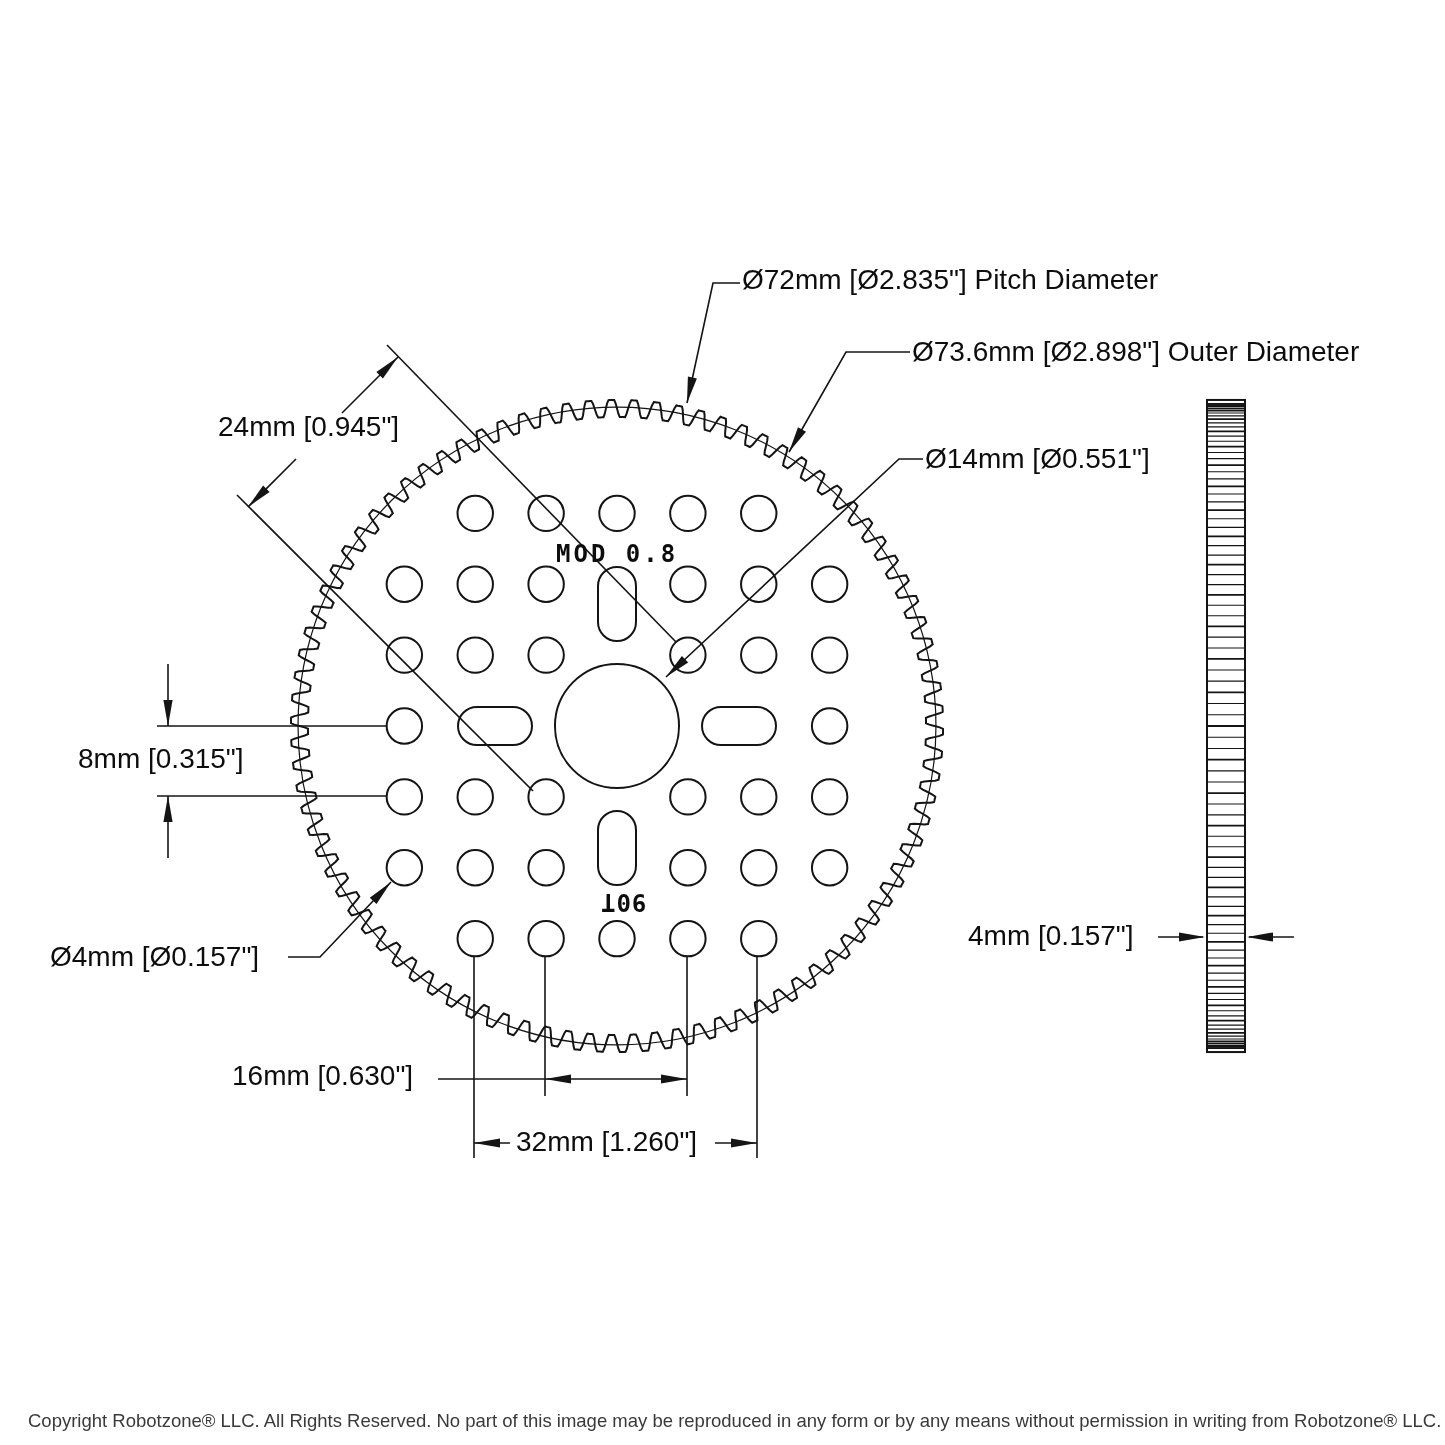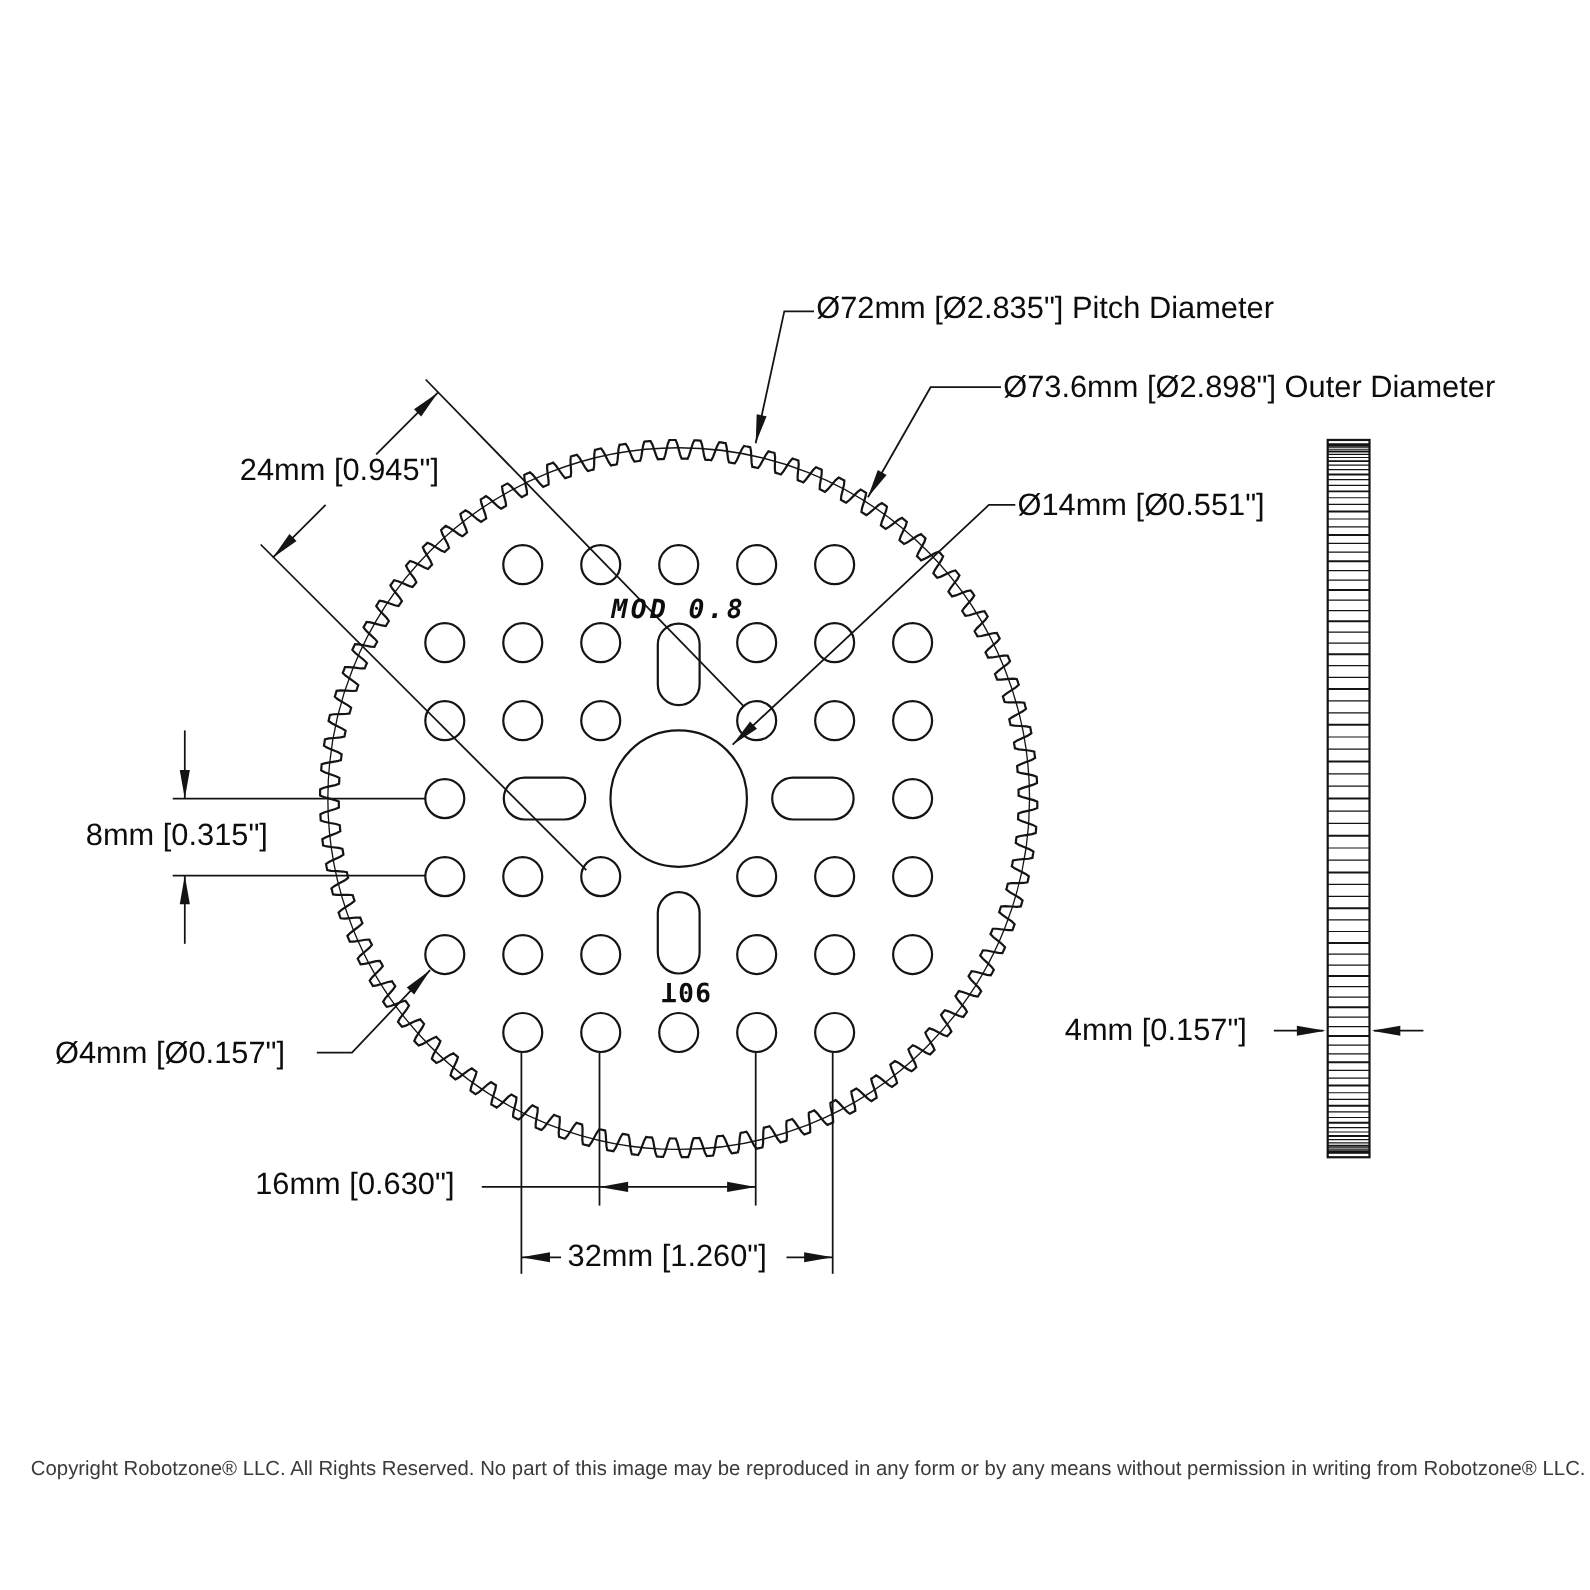--- a/index.html
+++ b/index.html
@@ -4,21 +4,21 @@
 <style>
   html,body{margin:0;padding:0;background:#ffffff;}
   #page{position:relative;width:1445px;height:1445px;background:#ffffff;overflow:hidden;
         font-family:"Liberation Sans",sans-serif;}
   #drawing-svg{position:absolute;left:0;top:0;}
   .dim-label{position:absolute;white-space:nowrap;font-size:28px;line-height:30px;color:#0d0d0d;
              font-family:"Liberation Sans",sans-serif;}
   .cad-label{position:absolute;white-space:nowrap;font-family:"DejaVu Sans Mono",monospace;
              font-size:24px;color:#0d0d0d;letter-spacing:3px;font-weight:bold;}
   .cad-label.teeth{transform:rotate(180deg);letter-spacing:1px;}
-  .copyright{position:absolute;left:28px;top:1324px;font-size:18.5px;color:#3a3a3a;
+  .copyright{position:absolute;left:28px;top:1410px;font-size:18.5px;color:#3a3a3a;
              white-space:nowrap;letter-spacing:0px;}
 </style>
 </head>
 <body>
 
 <div id="page">
 
   <svg id="drawing-svg" width="1445" height="1445" viewBox="0 0 1445 1445">
     <g id="g-front">
         <path fill="none" stroke="#141414" d="M934.5,726.0L939.7,727.4L943.0,728.8L943.0,730.3L943.0,731.7L943.0,733.1L942.9,734.5L939.6,735.9L934.4,737.1L929.1,738.3L925.8,739.5L925.7,740.8L925.6,742.2L925.6,743.5L925.5,744.9L928.7,746.4L933.8,748.2L938.9,749.9L942.0,751.6L941.9,753.0L941.8,754.4L941.7,755.8L941.5,757.3L938.1,758.3L932.8,759.2L927.5,760.0L924.1,761.0L923.9,762.3L923.7,763.7L923.6,765.0L923.4,766.3L926.5,768.1L931.5,770.2L936.4,772.3L939.5,774.2L939.3,775.6L939.0,777.0L938.8,778.4L938.6,779.8L935.1,780.7L929.7,781.1L924.4,781.6L920.9,782.3L920.6,783.6L920.4,785.0L920.1,786.3L919.8,787.6L922.8,789.6L927.6,792.0L932.4,794.5L935.3,796.6L935.0,798.0L934.7,799.3L934.4,800.7L934.0,802.1L930.5,802.7L925.1,802.8L919.7,802.9L916.2,803.4L915.9,804.7L915.5,806.0L915.2,807.3L914.8,808.6L917.6,810.8L922.2,813.5L926.9,816.3L929.6,818.6L929.2,820.0L928.8,821.3L928.4,822.7L928.0,824.0L924.4,824.4L919.0,824.1L913.6,823.8L910.1,824.1L909.6,825.3L909.2,826.6L908.8,827.9L908.3,829.2L911.0,831.5L915.4,834.6L919.8,837.7L922.4,840.2L921.9,841.5L921.4,842.8L920.9,844.2L920.4,845.5L916.8,845.6L911.4,845.0L906.1,844.3L902.5,844.3L902.0,845.5L901.5,846.8L901.0,848.0L900.4,849.2L902.9,851.8L907.1,855.2L911.3,858.6L913.7,861.2L913.1,862.5L912.5,863.8L911.9,865.1L911.3,866.4L907.7,866.2L902.4,865.2L897.1,864.1L893.6,863.9L893.0,865.1L892.4,866.3L891.7,867.5L891.1,868.7L893.4,871.4L897.4,875.1L901.3,878.8L903.5,881.6L902.9,882.8L902.2,884.1L901.5,885.3L900.8,886.6L897.2,886.2L892.0,884.8L886.8,883.4L883.3,882.9L882.6,884.0L881.9,885.2L881.2,886.3L880.5,887.5L882.6,890.4L886.3,894.3L890.0,898.2L892.0,901.2L891.2,902.4L890.4,903.6L889.7,904.8L888.9,906.0L885.4,905.3L880.3,903.6L875.2,901.8L871.7,901.0L870.9,902.2L870.2,903.3L869.4,904.4L868.6,905.5L870.5,908.5L873.9,912.7L877.3,916.8L879.1,919.9L878.2,921.1L877.4,922.2L876.5,923.4L875.7,924.5L872.2,923.6L867.2,921.5L862.3,919.4L858.9,918.4L858.0,919.4L857.2,920.5L856.3,921.5L855.5,922.6L857.1,925.7L860.3,930.1L863.3,934.5L864.9,937.8L864.0,938.8L863.1,939.9L862.1,941.0L861.2,942.0L857.8,940.9L853.0,938.5L848.2,936.0L844.9,934.8L843.9,935.8L843.0,936.8L842.1,937.8L841.2,938.7L842.6,942.0L845.4,946.6L848.2,951.2L849.6,954.5L848.6,955.5L847.6,956.6L846.5,957.6L845.5,958.6L842.2,957.2L837.6,954.4L833.0,951.6L829.7,950.2L828.8,951.1L827.8,952.0L826.8,952.9L825.8,953.9L827.0,957.2L829.5,962.0L831.9,966.8L833.0,970.2L832.0,971.1L830.9,972.1L829.8,973.0L828.8,973.9L825.5,972.3L821.1,969.3L816.7,966.1L813.6,964.5L812.5,965.3L811.5,966.2L810.4,967.0L809.4,967.9L810.4,971.3L812.5,976.2L814.6,981.2L815.5,984.7L814.4,985.5L813.2,986.4L812.1,987.2L810.9,988.1L807.8,986.3L803.7,982.9L799.5,979.5L796.5,977.6L795.4,978.4L794.3,979.2L793.2,979.9L792.0,980.7L792.8,984.2L794.6,989.3L796.3,994.4L797.0,997.9L795.8,998.7L794.6,999.4L793.4,1000.2L792.2,1001.0L789.2,999.0L785.3,995.3L781.4,991.6L778.5,989.5L777.3,990.2L776.2,990.9L775.0,991.6L773.9,992.3L774.4,995.8L775.8,1001.0L777.2,1006.2L777.6,1009.8L776.3,1010.5L775.1,1011.2L773.8,1011.9L772.6,1012.5L769.8,1010.3L766.1,1006.4L762.4,1002.4L759.7,1000.1L758.5,1000.7L757.3,1001.4L756.1,1002.0L754.9,1002.6L755.1,1006.1L756.2,1011.4L757.2,1016.7L757.4,1020.3L756.1,1020.9L754.8,1021.5L753.5,1022.1L752.2,1022.7L749.6,1020.3L746.2,1016.1L742.8,1011.9L740.2,1009.4L739.0,1010.0L737.8,1010.5L736.5,1011.0L735.3,1011.5L735.3,1015.1L736.0,1020.4L736.6,1025.8L736.5,1029.4L735.2,1029.9L733.8,1030.4L732.5,1030.9L731.2,1031.4L728.7,1028.8L725.6,1024.4L722.5,1020.0L720.2,1017.3L718.9,1017.8L717.6,1018.2L716.3,1018.6L715.1,1019.1L714.8,1022.6L715.1,1028.0L715.4,1033.4L715.0,1037.0L713.7,1037.4L712.3,1037.8L711.0,1038.2L709.6,1038.6L707.3,1035.9L704.5,1031.2L701.8,1026.6L699.6,1023.8L698.3,1024.2L697.0,1024.5L695.7,1024.9L694.4,1025.2L693.9,1028.7L693.8,1034.1L693.7,1039.5L693.1,1043.0L691.7,1043.4L690.3,1043.7L689.0,1044.0L687.6,1044.3L685.5,1041.4L683.0,1036.6L680.6,1031.8L678.6,1028.8L677.3,1029.1L676.0,1029.4L674.6,1029.6L673.3,1029.9L672.6,1033.4L672.1,1038.7L671.7,1044.1L670.8,1047.6L669.4,1047.8L668.0,1048.0L666.6,1048.3L665.2,1048.5L663.3,1045.4L661.2,1040.5L659.1,1035.5L657.3,1032.4L656.0,1032.6L654.7,1032.7L653.3,1032.9L652.0,1033.1L651.0,1036.5L650.2,1041.8L649.3,1047.1L648.3,1050.5L646.8,1050.7L645.4,1050.8L644.0,1050.9L642.6,1051.0L640.9,1047.9L639.2,1042.8L637.4,1037.7L635.9,1034.5L634.5,1034.6L633.2,1034.6L631.8,1034.7L630.5,1034.8L629.3,1038.1L628.1,1043.4L626.9,1048.6L625.5,1051.9L624.1,1052.0L622.7,1052.0L621.3,1052.0L619.8,1052.0L618.4,1048.7L617.0,1043.5L615.6,1038.3L614.3,1035.0L613.0,1035.0L611.6,1035.0L610.3,1035.0L608.9,1034.9L607.5,1038.2L605.9,1043.4L604.3,1048.5L602.8,1051.7L601.4,1051.7L599.9,1051.6L598.5,1051.5L597.1,1051.4L595.9,1048.1L594.8,1042.8L593.9,1037.5L592.8,1034.1L591.4,1034.0L590.1,1033.9L588.7,1033.8L587.4,1033.6L585.7,1036.8L583.8,1041.8L581.9,1046.8L580.1,1050.0L578.7,1049.8L577.3,1049.6L575.9,1049.4L574.4,1049.3L573.5,1045.8L572.8,1040.5L572.2,1035.1L571.3,1031.7L570.0,1031.5L568.7,1031.2L567.3,1031.0L566.0,1030.8L564.1,1033.8L561.9,1038.7L559.6,1043.6L557.6,1046.6L556.2,1046.3L554.8,1046.1L553.4,1045.8L552.0,1045.5L551.3,1042.0L551.0,1036.6L550.7,1031.2L550.1,1027.7L548.8,1027.4L547.5,1027.1L546.2,1026.8L544.9,1026.5L542.8,1029.4L540.2,1034.1L537.6,1038.8L535.4,1041.7L534.0,1041.3L532.6,1040.9L531.2,1040.6L529.9,1040.2L529.4,1036.6L529.5,1031.2L529.6,1025.9L529.2,1022.3L527.9,1021.9L526.6,1021.5L525.4,1021.1L524.1,1020.7L521.8,1023.5L518.9,1028.0L515.9,1032.5L513.5,1035.2L512.2,1034.7L510.8,1034.3L509.5,1033.8L508.2,1033.3L507.9,1029.8L508.4,1024.4L508.9,1019.0L508.8,1015.5L507.5,1015.0L506.2,1014.5L505.0,1014.0L503.7,1013.5L501.3,1016.1L498.0,1020.4L494.8,1024.7L492.2,1027.2L490.9,1026.7L489.6,1026.1L488.3,1025.6L487.0,1025.0L487.0,1021.4L487.8,1016.1L488.7,1010.8L488.8,1007.2L487.6,1006.7L486.4,1006.1L485.2,1005.5L484.0,1004.9L481.3,1007.3L477.8,1011.4L474.3,1015.5L471.5,1017.8L470.2,1017.2L469.0,1016.5L467.7,1015.9L466.4,1015.2L466.7,1011.6L467.9,1006.4L469.2,1001.1L469.5,997.6L468.4,997.0L467.2,996.3L466.0,995.6L464.8,995.0L462.0,997.2L458.2,1001.0L454.4,1004.8L451.5,1006.9L450.3,1006.2L449.1,1005.5L447.9,1004.7L446.6,1004.0L447.2,1000.5L448.7,995.3L450.3,990.2L450.9,986.6L449.8,985.9L448.7,985.2L447.6,984.5L446.4,983.7L443.5,985.7L439.4,989.3L435.4,992.8L432.3,994.7L431.2,993.9L430.0,993.1L428.8,992.3L427.7,991.4L428.4,987.9L430.3,982.9L432.3,977.9L433.2,974.4L432.1,973.6L431.0,972.8L429.9,972.0L428.9,971.2L425.8,973.0L421.5,976.2L417.2,979.5L414.0,981.2L412.9,980.3L411.8,979.4L410.7,978.5L409.6,977.6L410.6,974.1L412.9,969.3L415.2,964.4L416.3,961.0L415.3,960.1L414.2,959.2L413.2,958.4L412.2,957.5L409.0,959.0L404.5,962.0L400.0,964.9L396.7,966.4L395.7,965.4L394.6,964.5L393.6,963.5L392.6,962.5L393.8,959.1L396.4,954.4L399.0,949.7L400.4,946.4L399.4,945.5L398.5,944.5L397.5,943.6L396.6,942.6L393.3,944.0L388.6,946.6L383.9,949.2L380.5,950.4L379.5,949.4L378.5,948.4L377.6,947.3L376.6,946.3L378.1,943.0L381.0,938.5L384.0,934.0L385.5,930.8L384.6,929.8L383.8,928.8L382.9,927.7L382.0,926.7L378.6,927.8L373.7,930.1L368.9,932.4L365.4,933.4L364.5,932.3L363.6,931.2L362.7,930.1L361.8,929.0L363.5,925.8L366.8,921.5L370.0,917.2L371.8,914.1L371.0,913.1L370.2,912.0L369.4,910.9L368.6,909.8L365.1,910.7L360.1,912.7L355.1,914.6L351.6,915.3L350.7,914.2L349.9,913.0L349.1,911.8L348.3,910.7L350.2,907.6L353.7,903.6L357.3,899.5L359.3,896.6L358.5,895.4L357.8,894.3L357.1,893.2L356.4,892.1L352.8,892.7L347.7,894.3L342.5,895.8L339.0,896.4L338.3,895.1L337.5,893.9L336.8,892.7L336.1,891.5L338.2,888.6L342.0,884.8L345.8,881.0L348.0,878.2L347.4,877.0L346.7,875.8L346.0,874.6L345.4,873.5L341.9,873.8L336.6,875.1L331.4,876.3L327.8,876.6L327.1,875.3L326.5,874.0L325.8,872.8L325.2,871.5L327.5,868.7L331.6,865.2L335.7,861.7L338.1,859.0L337.5,857.8L336.9,856.6L336.3,855.4L335.8,854.2L332.2,854.3L326.9,855.2L321.6,856.0L318.0,856.0L317.4,854.7L316.9,853.4L316.3,852.1L315.8,850.8L318.3,848.2L322.6,845.0L326.9,841.7L329.5,839.3L329.0,838.0L328.5,836.8L328.0,835.5L327.5,834.2L324.0,834.1L318.6,834.6L313.2,835.1L309.7,834.8L309.2,833.5L308.7,832.2L308.3,830.8L307.8,829.5L310.5,827.1L315.0,824.1L319.5,821.2L322.3,818.9L321.9,817.6L321.5,816.4L321.1,815.1L320.7,813.8L317.1,813.4L311.8,813.5L306.4,813.6L302.8,813.1L302.4,811.8L302.1,810.4L301.7,809.0L301.3,807.6L304.2,805.4L308.9,802.8L313.6,800.2L316.5,798.1L316.2,796.8L315.9,795.5L315.6,794.2L315.3,792.9L311.8,792.3L306.4,792.0L301.0,791.7L297.5,791.0L297.2,789.6L296.9,788.2L296.7,786.8L296.4,785.4L299.4,783.4L304.3,781.1L309.2,778.9L312.2,777.0L312.0,775.7L311.8,774.3L311.5,773.0L311.3,771.7L307.9,770.8L302.5,770.2L297.2,769.5L293.7,768.6L293.6,767.1L293.4,765.7L293.2,764.3L293.0,762.9L296.2,761.1L301.2,759.2L306.2,757.3L309.4,755.6L309.2,754.3L309.1,752.9L309.0,751.6L308.9,750.2L305.5,749.1L300.2,748.2L294.9,747.1L291.6,745.9L291.5,744.5L291.4,743.1L291.3,741.6L291.3,740.2L294.5,738.7L299.6,737.1L304.8,735.5L308.1,734.1L308.0,732.7L308.0,731.4L308.0,730.0L308.0,728.7L304.7,727.4L299.5,726.0L294.3,724.6L291.0,723.2L291.0,721.7L291.0,720.3L291.0,718.9L291.1,717.5L294.4,716.1L299.6,714.9L304.9,713.7L308.2,712.5L308.3,711.2L308.4,709.8L308.4,708.5L308.5,707.1L305.3,705.6L300.2,703.8L295.1,702.1L292.0,700.4L292.1,699.0L292.2,697.6L292.3,696.2L292.5,694.7L295.9,693.7L301.2,692.8L306.5,692.0L309.9,691.0L310.1,689.7L310.3,688.3L310.4,687.0L310.6,685.7L307.5,683.9L302.5,681.8L297.6,679.7L294.5,677.8L294.7,676.4L295.0,675.0L295.2,673.6L295.4,672.2L298.9,671.3L304.3,670.9L309.6,670.4L313.1,669.7L313.4,668.4L313.6,667.0L313.9,665.7L314.2,664.4L311.2,662.4L306.4,660.0L301.6,657.5L298.7,655.4L299.0,654.0L299.3,652.7L299.6,651.3L300.0,649.9L303.5,649.3L308.9,649.2L314.3,649.1L317.8,648.6L318.1,647.3L318.5,646.0L318.8,644.7L319.2,643.4L316.4,641.2L311.8,638.5L307.1,635.7L304.4,633.4L304.8,632.0L305.2,630.7L305.6,629.3L306.0,628.0L309.6,627.6L315.0,627.9L320.4,628.2L323.9,627.9L324.4,626.7L324.8,625.4L325.2,624.1L325.7,622.8L323.0,620.5L318.6,617.4L314.2,614.3L311.6,611.8L312.1,610.5L312.6,609.2L313.1,607.8L313.6,606.5L317.2,606.4L322.6,607.0L327.9,607.7L331.5,607.7L332.0,606.5L332.5,605.2L333.0,604.0L333.6,602.8L331.1,600.2L326.9,596.8L322.7,593.4L320.3,590.8L320.9,589.5L321.5,588.2L322.1,586.9L322.7,585.6L326.3,585.8L331.6,586.8L336.9,587.9L340.4,588.1L341.0,586.9L341.6,585.7L342.3,584.5L342.9,583.3L340.6,580.6L336.6,576.9L332.7,573.2L330.5,570.4L331.1,569.2L331.8,567.9L332.5,566.7L333.2,565.4L336.8,565.8L342.0,567.2L347.2,568.6L350.7,569.1L351.4,568.0L352.1,566.8L352.8,565.7L353.5,564.5L351.4,561.6L347.7,557.7L344.0,553.8L342.0,550.8L342.8,549.6L343.6,548.4L344.3,547.2L345.1,546.0L348.6,546.7L353.7,548.4L358.8,550.2L362.3,551.0L363.1,549.8L363.8,548.7L364.6,547.6L365.4,546.5L363.5,543.5L360.1,539.3L356.7,535.2L354.9,532.1L355.8,530.9L356.6,529.8L357.5,528.6L358.3,527.5L361.8,528.4L366.8,530.5L371.7,532.6L375.1,533.6L376.0,532.6L376.8,531.5L377.7,530.5L378.5,529.4L376.9,526.3L373.7,521.9L370.7,517.5L369.1,514.2L370.0,513.2L370.9,512.1L371.9,511.0L372.8,510.0L376.2,511.1L381.0,513.5L385.8,516.0L389.1,517.2L390.1,516.2L391.0,515.2L391.9,514.2L392.8,513.3L391.4,510.0L388.6,505.4L385.8,500.8L384.4,497.5L385.4,496.5L386.4,495.4L387.5,494.4L388.5,493.4L391.8,494.8L396.4,497.6L401.0,500.4L404.3,501.8L405.2,500.9L406.2,500.0L407.2,499.1L408.2,498.1L407.0,494.8L404.5,490.0L402.1,485.2L401.0,481.8L402.0,480.9L403.1,479.9L404.2,479.0L405.2,478.1L408.5,479.7L412.9,482.7L417.3,485.9L420.4,487.5L421.5,486.7L422.5,485.8L423.6,485.0L424.6,484.1L423.6,480.7L421.5,475.8L419.4,470.8L418.5,467.3L419.6,466.5L420.8,465.6L421.9,464.8L423.1,463.9L426.2,465.7L430.3,469.1L434.5,472.5L437.5,474.4L438.6,473.6L439.7,472.8L440.8,472.1L442.0,471.3L441.2,467.8L439.4,462.7L437.7,457.6L437.0,454.1L438.2,453.3L439.4,452.6L440.6,451.8L441.8,451.0L444.8,453.0L448.7,456.7L452.6,460.4L455.5,462.5L456.7,461.8L457.8,461.1L459.0,460.4L460.1,459.7L459.6,456.2L458.2,451.0L456.8,445.8L456.4,442.2L457.7,441.5L458.9,440.8L460.2,440.1L461.4,439.5L464.2,441.7L467.9,445.6L471.6,449.6L474.3,451.9L475.5,451.3L476.7,450.6L477.9,450.0L479.1,449.4L478.9,445.9L477.8,440.6L476.8,435.3L476.6,431.7L477.9,431.1L479.2,430.5L480.5,429.9L481.8,429.3L484.4,431.7L487.8,435.9L491.2,440.1L493.8,442.6L495.0,442.0L496.2,441.5L497.5,441.0L498.7,440.5L498.7,436.9L498.0,431.6L497.4,426.2L497.5,422.6L498.8,422.1L500.2,421.6L501.5,421.1L502.8,420.6L505.3,423.2L508.4,427.6L511.5,432.0L513.8,434.7L515.1,434.2L516.4,433.8L517.7,433.4L518.9,432.9L519.2,429.4L518.9,424.0L518.6,418.6L519.0,415.0L520.3,414.6L521.7,414.2L523.0,413.8L524.4,413.4L526.7,416.1L529.5,420.8L532.2,425.4L534.4,428.2L535.7,427.8L537.0,427.5L538.3,427.1L539.6,426.8L540.1,423.3L540.2,417.9L540.3,412.5L540.9,409.0L542.3,408.6L543.7,408.3L545.0,408.0L546.4,407.7L548.5,410.6L551.0,415.4L553.4,420.2L555.4,423.2L556.7,422.9L558.0,422.6L559.4,422.4L560.7,422.1L561.4,418.6L561.9,413.3L562.3,407.9L563.2,404.4L564.6,404.2L566.0,404.0L567.4,403.7L568.8,403.5L570.7,406.6L572.8,411.5L574.9,416.5L576.7,419.6L578.0,419.4L579.3,419.3L580.7,419.1L582.0,418.9L583.0,415.5L583.8,410.2L584.7,404.9L585.7,401.5L587.2,401.3L588.6,401.2L590.0,401.1L591.4,401.0L593.1,404.1L594.8,409.2L596.6,414.3L598.1,417.5L599.5,417.4L600.8,417.4L602.2,417.3L603.5,417.2L604.7,413.9L605.9,408.6L607.1,403.4L608.5,400.1L609.9,400.0L611.3,400.0L612.7,400.0L614.2,400.0L615.6,403.3L617.0,408.5L618.4,413.7L619.7,417.0L621.0,417.0L622.4,417.0L623.7,417.0L625.1,417.1L626.5,413.8L628.1,408.6L629.7,403.5L631.2,400.3L632.6,400.3L634.1,400.4L635.5,400.5L636.9,400.6L638.1,403.9L639.2,409.2L640.1,414.5L641.2,417.9L642.6,418.0L643.9,418.1L645.3,418.2L646.6,418.4L648.3,415.2L650.2,410.2L652.1,405.2L653.9,402.0L655.3,402.2L656.7,402.4L658.1,402.6L659.6,402.7L660.5,406.2L661.2,411.5L661.8,416.9L662.7,420.3L664.0,420.5L665.3,420.8L666.7,421.0L668.0,421.2L669.9,418.2L672.1,413.3L674.4,408.4L676.4,405.4L677.8,405.7L679.2,405.9L680.6,406.2L682.0,406.5L682.7,410.0L683.0,415.4L683.3,420.8L683.9,424.3L685.2,424.6L686.5,424.9L687.8,425.2L689.1,425.5L691.2,422.6L693.8,417.9L696.4,413.2L698.6,410.3L700.0,410.7L701.4,411.1L702.8,411.4L704.1,411.8L704.6,415.4L704.5,420.8L704.4,426.1L704.8,429.7L706.1,430.1L707.4,430.5L708.6,430.9L709.9,431.3L712.2,428.5L715.1,424.0L718.1,419.5L720.5,416.8L721.8,417.3L723.2,417.7L724.5,418.2L725.8,418.7L726.1,422.2L725.6,427.6L725.1,433.0L725.2,436.5L726.5,437.0L727.8,437.5L729.0,438.0L730.3,438.5L732.7,435.9L736.0,431.6L739.2,427.3L741.8,424.8L743.1,425.3L744.4,425.9L745.7,426.4L747.0,427.0L747.0,430.6L746.2,435.9L745.3,441.2L745.2,444.8L746.4,445.3L747.6,445.9L748.8,446.5L750.0,447.1L752.7,444.7L756.2,440.6L759.7,436.5L762.5,434.2L763.8,434.8L765.0,435.5L766.3,436.1L767.6,436.8L767.3,440.4L766.1,445.6L764.8,450.9L764.5,454.4L765.6,455.0L766.8,455.7L768.0,456.4L769.2,457.0L772.0,454.8L775.8,451.0L779.6,447.2L782.5,445.1L783.7,445.8L784.9,446.5L786.1,447.3L787.4,448.0L786.8,451.5L785.3,456.7L783.7,461.8L783.1,465.4L784.2,466.1L785.3,466.8L786.4,467.5L787.6,468.3L790.5,466.3L794.6,462.7L798.6,459.2L801.7,457.3L802.8,458.1L804.0,458.9L805.2,459.7L806.3,460.6L805.6,464.1L803.7,469.1L801.7,474.1L800.8,477.6L801.9,478.4L803.0,479.2L804.1,480.0L805.1,480.8L808.2,479.0L812.5,475.8L816.8,472.5L820.0,470.8L821.1,471.7L822.2,472.6L823.3,473.5L824.4,474.4L823.4,477.9L821.1,482.7L818.8,487.6L817.7,491.0L818.7,491.9L819.8,492.8L820.8,493.6L821.8,494.5L825.0,493.0L829.5,490.0L834.0,487.1L837.3,485.6L838.3,486.6L839.4,487.5L840.4,488.5L841.4,489.5L840.2,492.9L837.6,497.6L835.0,502.3L833.6,505.6L834.6,506.5L835.5,507.5L836.5,508.4L837.4,509.4L840.7,508.0L845.4,505.4L850.1,502.8L853.5,501.6L854.5,502.6L855.5,503.6L856.4,504.7L857.4,505.7L855.9,509.0L853.0,513.5L850.0,518.0L848.5,521.2L849.4,522.2L850.2,523.2L851.1,524.3L852.0,525.3L855.4,524.2L860.3,521.9L865.1,519.6L868.6,518.6L869.5,519.7L870.4,520.8L871.3,521.9L872.2,523.0L870.5,526.2L867.2,530.5L864.0,534.8L862.2,537.9L863.0,538.9L863.8,540.0L864.6,541.1L865.4,542.2L868.9,541.3L873.9,539.3L878.9,537.4L882.4,536.7L883.3,537.8L884.1,539.0L884.9,540.2L885.7,541.3L883.8,544.4L880.3,548.4L876.7,552.5L874.7,555.4L875.5,556.6L876.2,557.7L876.9,558.8L877.6,559.9L881.2,559.3L886.3,557.7L891.5,556.2L895.0,555.6L895.7,556.9L896.5,558.1L897.2,559.3L897.9,560.5L895.8,563.4L892.0,567.2L888.2,571.0L886.0,573.8L886.6,575.0L887.3,576.2L888.0,577.4L888.6,578.5L892.1,578.2L897.4,576.9L902.6,575.7L906.2,575.4L906.9,576.7L907.5,578.0L908.2,579.2L908.8,580.5L906.5,583.3L902.4,586.8L898.3,590.3L895.9,593.0L896.5,594.2L897.1,595.4L897.7,596.6L898.2,597.8L901.8,597.7L907.1,596.8L912.4,596.0L916.0,596.0L916.6,597.3L917.1,598.6L917.7,599.9L918.2,601.2L915.7,603.8L911.4,607.0L907.1,610.3L904.5,612.7L905.0,614.0L905.5,615.2L906.0,616.5L906.5,617.8L910.0,617.9L915.4,617.4L920.8,616.9L924.3,617.2L924.8,618.5L925.3,619.8L925.7,621.2L926.2,622.5L923.5,624.9L919.0,627.9L914.5,630.8L911.7,633.1L912.1,634.4L912.5,635.6L912.9,636.9L913.3,638.2L916.9,638.6L922.2,638.5L927.6,638.4L931.2,638.9L931.6,640.2L931.9,641.6L932.3,643.0L932.7,644.4L929.8,646.6L925.1,649.2L920.4,651.8L917.5,653.9L917.8,655.2L918.1,656.5L918.4,657.8L918.7,659.1L922.2,659.7L927.6,660.0L933.0,660.3L936.5,661.0L936.8,662.4L937.1,663.8L937.3,665.2L937.6,666.6L934.6,668.6L929.7,670.9L924.8,673.1L921.8,675.0L922.0,676.3L922.2,677.7L922.5,679.0L922.7,680.3L926.1,681.2L931.5,681.8L936.8,682.5L940.3,683.4L940.4,684.9L940.6,686.3L940.8,687.7L941.0,689.1L937.8,690.9L932.8,692.8L927.8,694.7L924.6,696.4L924.8,697.7L924.9,699.1L925.0,700.4L925.1,701.8L928.5,702.9L933.8,703.8L939.1,704.9L942.4,706.1L942.5,707.5L942.6,708.9L942.7,710.4L942.7,711.8L939.5,713.3L934.4,714.9L929.2,716.5L925.9,717.9L926.0,719.3L926.0,720.6L926.0,722.0L926.0,723.3L929.3,724.6L934.5,726.0Z" stroke-width="2"></path>
@@ -207,18 +207,18 @@
   <div class="dim-label" style="left:78px;top:744px;">8mm [0.315"]</div>
 
   <div class="dim-label" style="left:50px;top:942px;">Ø4mm [Ø0.157"]</div>
 
   <div class="dim-label" style="left:232px;top:1061px;">16mm [0.630"]</div>
 
   <div class="dim-label" style="left:516px;top:1127px;">32mm [1.260"]</div>
 
   <div class="dim-label" style="left:968px;top:921px;">4mm [0.157"]</div>
 
-  <div class="cad-label" style="left:556px;top:540px;font-style:italic;">MOD 0.8</div>
+  <div class="cad-label" style="left:556px;top:540px;">MOD 0.8</div>
 
   <div class="cad-label teeth" style="left:600px;top:888px;">90T</div>
 
   <div class="copyright">Copyright Robotzone® LLC.  All Rights Reserved. No part of this image may be reproduced in any form or by any means without permission in writing from Robotzone® LLC.</div>
 </div>
 
 </body></html>

